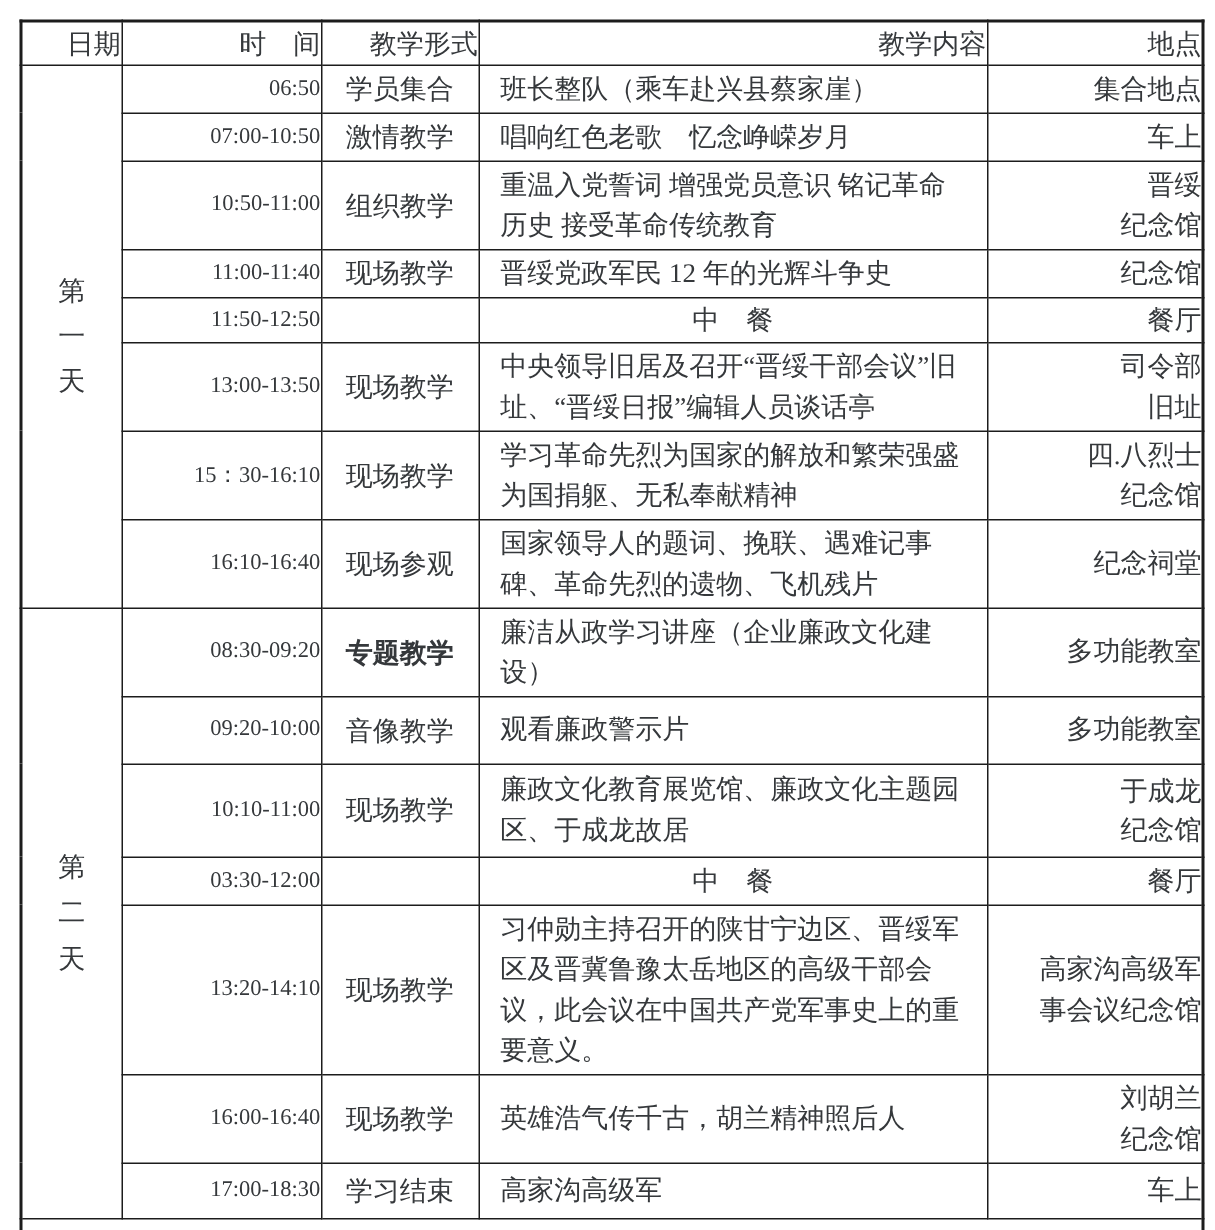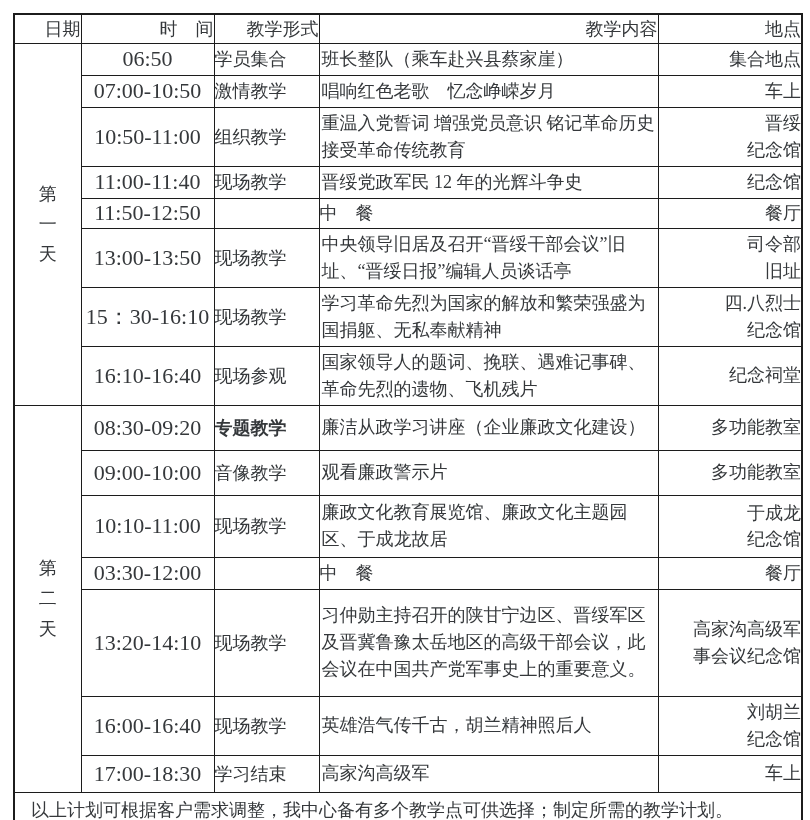--- a/index.html
+++ b/index.html
@@ -13,25 +13,25 @@
     border-collapse:collapse; table-layout:fixed;
     border:2px solid #1c1c1c;
   }
   td, th {
     border:1px solid #1c1c1c;
     font-size:18px; font-weight:normal;
     padding:0; overflow:hidden;
     vertical-align:middle;
   }
   th { text-align:right; }
-  .c-time { text-align:center; font-size:22px;margin-top:24px; }
-  .c-form { text-align:left;font-family:Liberation Mono, monospace; }
+  .c-time { text-align:right; font-size:15px;margin-top:24px; }
+  .c-form { text-align:center;font-family:Liberation Mono, monospace; }
   .c-form.bold { font-weight:bold;margin-top:40px; }
-  .c-content { text-align:left; padding:2px 2px; line-height:1.5; }
-  .c-content.lunch { padding:0; }
+  .c-content { text-align:left; padding:2px 14px; line-height:1.5; }
+  .c-content.lunch { text-align:center; padding:0; }
   .c-loc { text-align:right; white-space:pre-line; line-height:1.45; }
   .day-cell {
     text-align:center; vertical-align:middle;
     white-space:pre-line; line-height:1.68; font-size:18px;
   }
   tr.footer-row td {
     text-align:left; padding:2px 6px 2px 16px; font-size:18px;
   }
 </style>
 </head>
@@ -121,21 +121,21 @@
     <td class="day-cell" rowspan="7">第
 二
 天</td>
     <td class="c-time">08:30-09:20</td>
     <td class="c-form bold">专题教学</td>
     <td class="c-content">廉洁从政学习讲座（企业廉政文化建设）</td>
     <td class="c-loc">多功能教室</td>
   </tr>
 
   <tr style="height:45px">
-    <td class="c-time">09:00-10:00</td>
+    <td class="c-time">09:20-10:00</td>
     <td class="c-form">音像教学</td>
     <td class="c-content">观看廉政警示片</td>
     <td class="c-loc">多功能教室</td>
   </tr>
 
   <tr style="height:62px">
     <td class="c-time">10:10-11:00</td>
     <td class="c-form">现场教学</td>
     <td class="c-content">廉政文化教育展览馆、廉政文化主题园区、于成龙故居</td>
     <td class="c-loc">于成龙

